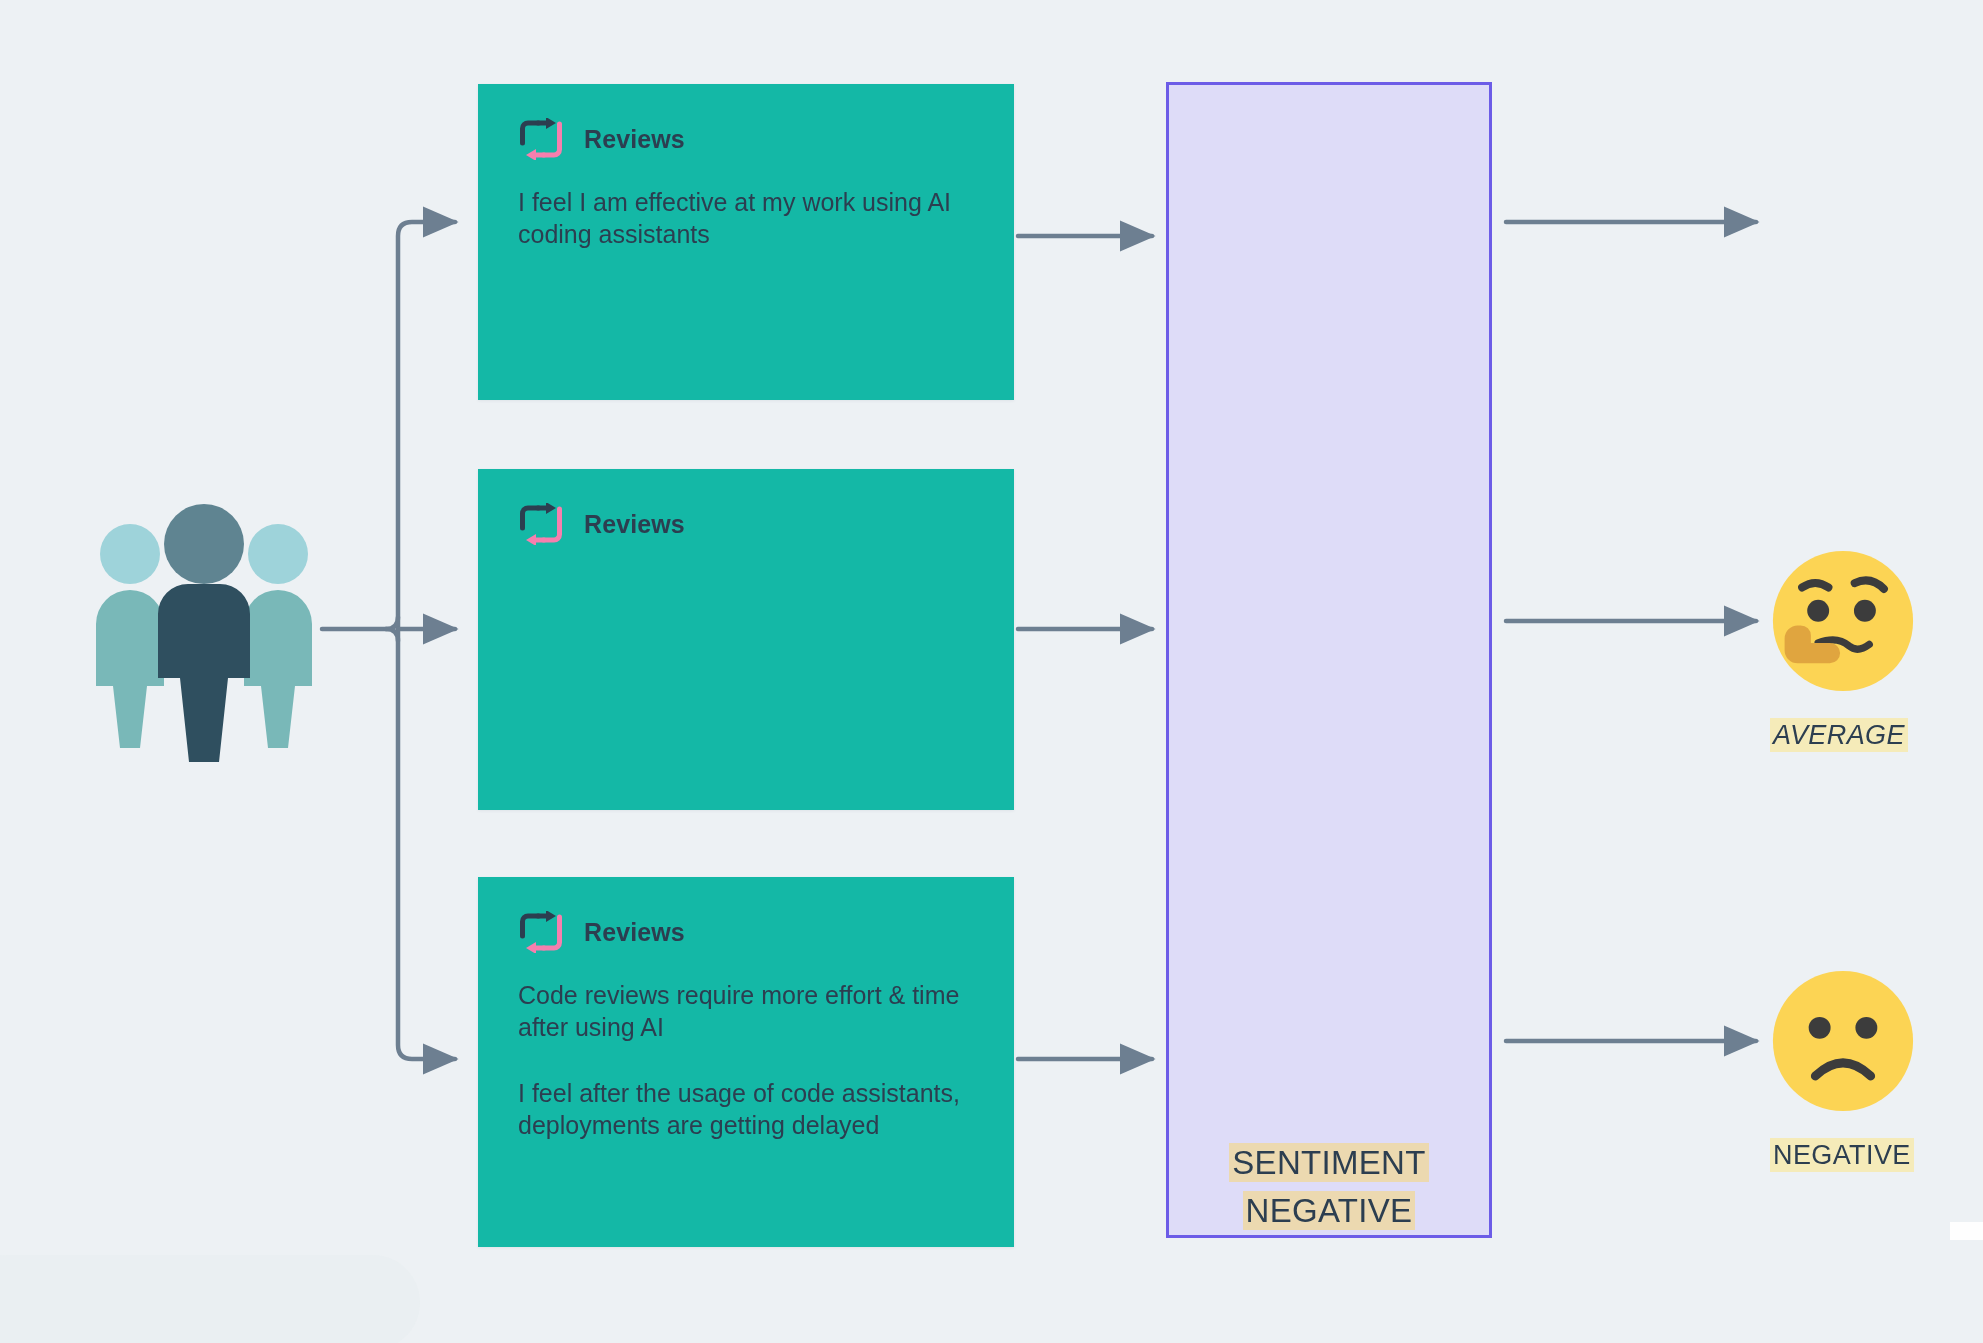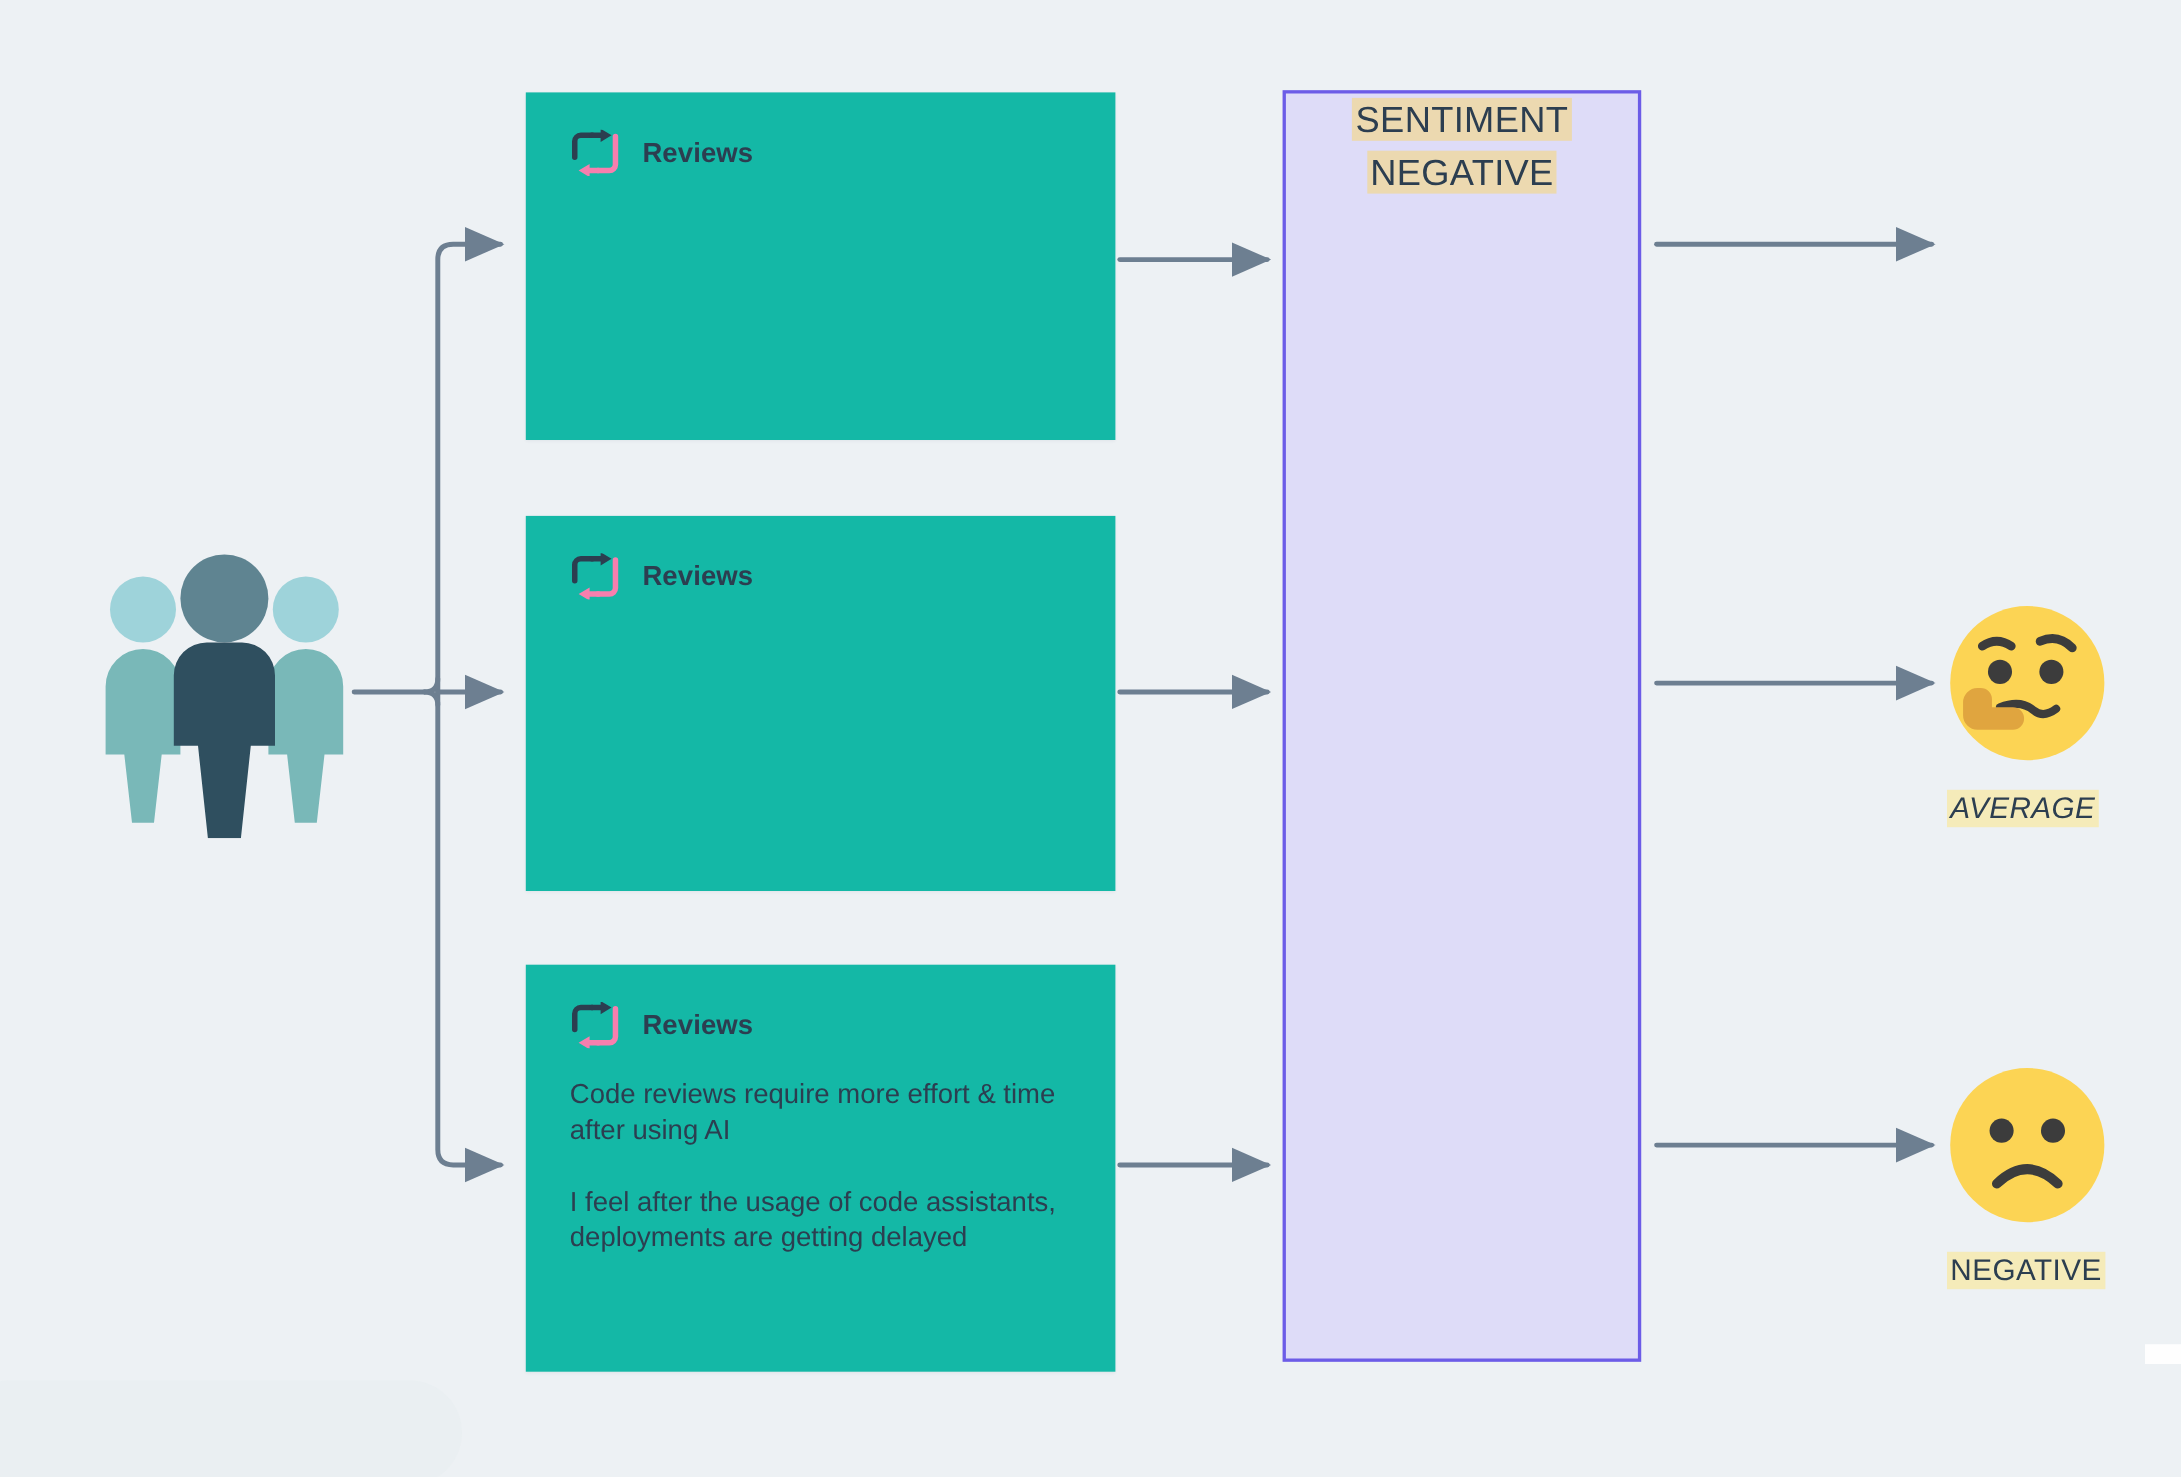--- a/index.html
+++ b/index.html
@@ -89,21 +89,21 @@
   .analyzer {
     position: absolute;
     left: 1166px;
     top: 82px;
     width: 326px;
     height: 1156px;
     background: #dedcf8;
     border: 3px solid #6c5ce7;
     box-sizing: border-box;
     display: flex;
-    align-items: flex-start;
+    align-items: flex-end;
     justify-content: center;
   }
   .analyzer-label {
     text-align: center;
     font-size: 33px;
     color: #2c3e50;
     line-height: 1.45;
     letter-spacing: .3px;
   }
   .analyzer-label span {
@@ -198,20 +198,21 @@
         <path d="M20.5,5 H10 A5.5,5.5 0 0 0 4.5,10.5 V25" fill="none" stroke="#2c3e50" stroke-width="5" stroke-linecap="round"></path>
         <path d="M25.5,37 H36 A5.5,5.5 0 0 0 41.5,31.5 V6" fill="none" stroke="#f67fae" stroke-width="5" stroke-linecap="round"></path>
         <path d="M20,5 L20,5 L32,5" fill="none" stroke="#2c3e50" stroke-width="5" stroke-linecap="round"></path>
         <path d="M28,-1 L38,5 L28,11 Z" transform="translate(0,0)" fill="#2c3e50"></path>
         <path d="M26,37 L14,37" fill="none" stroke="#f67fae" stroke-width="5" stroke-linecap="round"></path>
         <path d="M18,31 L8,37 L18,43 Z" fill="#f67fae"></path>
       </svg>
       <div class="card-title">Reviews</div>
     </div>
     <div class="card-body">
+      <p>I feel I am effective at my work using AI coding assistants</p>
     </div>
   </div>
 
   <div class="card" style="left:478px; top:469px; width:536px; height:341px;">
     <div class="card-head">
       <svg class="repeat-icon" viewBox="0 0 46 42">
         <path d="M20.5,5 H10 A5.5,5.5 0 0 0 4.5,10.5 V25" fill="none" stroke="#2c3e50" stroke-width="5" stroke-linecap="round"></path>
         <path d="M25.5,37 H36 A5.5,5.5 0 0 0 41.5,31.5 V6" fill="none" stroke="#f67fae" stroke-width="5" stroke-linecap="round"></path>
         <path d="M20,5 L32,5" fill="none" stroke="#2c3e50" stroke-width="5" stroke-linecap="round"></path>
         <path d="M28,-1 L38,5 L28,11 Z" fill="#2c3e50"></path>

